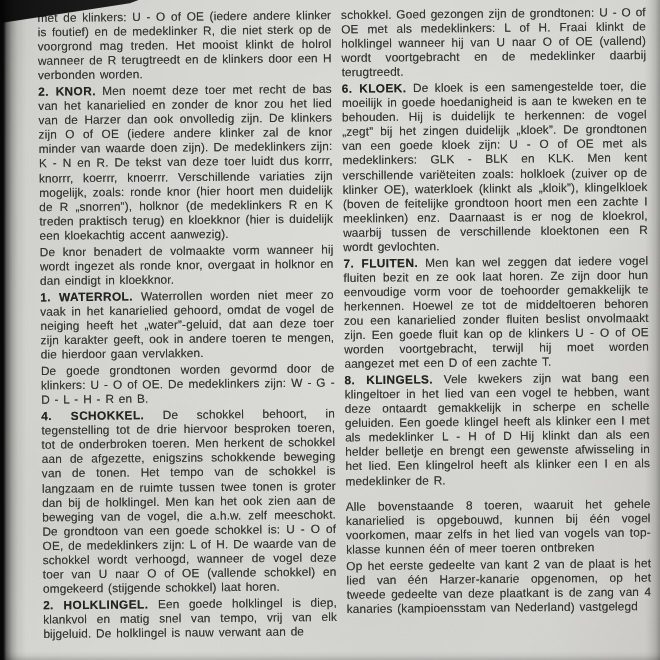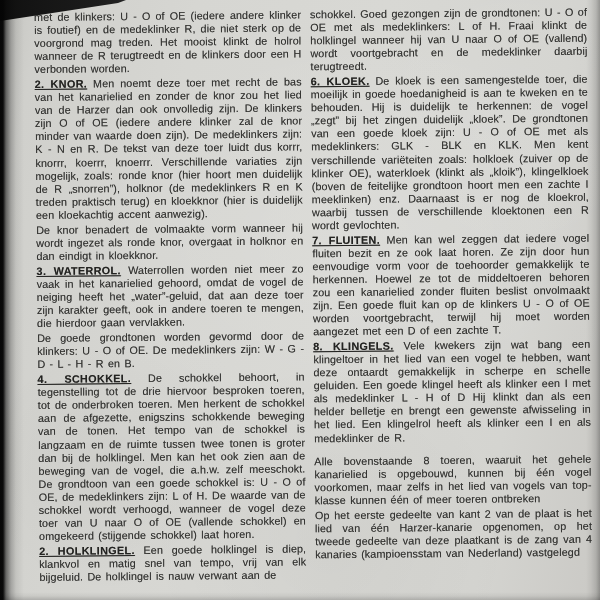--- a/index.html
+++ b/index.html
@@ -76,37 +76,36 @@
   }
   .col-left  { width: 267px; }
   .col-right { flex: 1; }
   .sheet-text p { margin: 0 0 2px 0; }
   .sheet-text p.sect { margin-top: 2px; }
   .sheet-text p.gap-top { margin-top: 10px; }
   .lead {
     font-weight: bold;
     color: #232321;
     letter-spacing: 0.35px;
-    text-decoration: underline;
   }
 </style>
 </head>
 <body>
 
 <div class="scan">
   <div class="paper"></div>
   <div class="grain"></div>
 
   <div class="sheet-text">
 
     <div class="col col-left">
       <p><span>met de klinkers: U - O of OE (iedere andere klinker is foutief) en de medeklinker R, die niet sterk op de voorgrond mag treden. Het mooist klinkt de holrol wanneer de R terugtreedt en de klinkers door een H verbonden worden.</span></p>
       <p class="sect"><span class="lead">2. KNOR.</span> <span>Men noemt deze toer met recht de bas van het kanarielied en zonder de knor zou het lied van de Harzer dan ook onvolledig zijn. De klinkers zijn O of OE (iedere andere klinker zal de knor minder van waarde doen zijn). De medeklinkers zijn: K - N en R. De tekst van deze toer luidt dus korrr, knorrr, koerrr, knoerrr. Verschillende variaties zijn mogelijk, zoals: ronde knor (hier hoort men duidelijk de R „snorren”), holknor (de medeklinkers R en K treden praktisch terug) en kloekknor (hier is duidelijk een kloekachtig accent aanwezig).</span></p>
       <p><span>De knor benadert de volmaakte vorm wanneer hij wordt ingezet als ronde knor, overgaat in holknor en dan eindigt in kloekknor.</span></p>
-      <p class="sect"><span class="lead">3. WATERROL.</span> <span>Waterrollen worden niet meer zo vaak in het kanarielied gehoord, omdat de vogel de neiging heeft het „water”-geluid, dat aan deze toer zijn karakter geeft, ook in andere toeren te mengen, die hierdoor gaan vervlakken.</span></p>
+      <p class="sect"><span class="lead">1. WATERROL.</span> <span>Waterrollen worden niet meer zo vaak in het kanarielied gehoord, omdat de vogel de neiging heeft het „water”-geluid, dat aan deze toer zijn karakter geeft, ook in andere toeren te mengen, die hierdoor gaan vervlakken.</span></p>
       <p><span>De goede grondtonen worden gevormd door de klinkers: U - O of OE. De medeklinkers zijn: W - G - D - L - H - R en B.</span></p>
       <p class="sect"><span class="lead">4. SCHOKKEL.</span> <span>De schokkel behoort, in tegenstelling tot de drie hiervoor besproken toeren, tot de onderbroken toeren. Men herkent de schokkel aan de afgezette, enigszins schokkende beweging van de tonen. Het tempo van de schokkel is langzaam en de ruimte tussen twee tonen is groter dan bij de holklingel. Men kan het ook zien aan de beweging van de vogel, die a.h.w. zelf meeschokt. De grondtoon van een goede schokkel is: U - O of OE, de medeklinkers zijn: L of H. De waarde van de schokkel wordt verhoogd, wanneer de vogel deze toer van U naar O of OE (vallende schokkel) en omgekeerd (stijgende schokkel) laat horen.</span></p>
       <p class="sect"><span class="lead">2. HOLKLINGEL.</span> <span>Een goede holklingel is diep, klankvol en matig snel van tempo, vrij van elk bijgeluid. De holklingel is nauw verwant aan de</span></p>
     </div>
 
     <div class="col col-right">
       <p><span>schokkel. Goed gezongen zijn de grondtonen: U - O of OE met als medeklinkers: L of H. Fraai klinkt de holklingel wanneer hij van U naar O of OE (vallend) wordt voortgebracht en de medeklinker daarbij terugtreedt.</span></p>
       <p class="sect"><span class="lead">6. KLOEK.</span> <span>De kloek is een samengestelde toer, die moeilijk in goede hoedanigheid is aan te kweken en te behouden. Hij is duidelijk te herkennen: de vogel „zegt” bij het zingen duidelijk „kloek”. De grondtonen van een goede kloek zijn: U - O of OE met als medeklinkers: GLK - BLK en KLK. Men kent verschillende variëteiten zoals: holkloek (zuiver op de klinker OE), waterkloek (klinkt als „kloik”), klingelkloek (boven de feitelijke grondtoon hoort men een zachte I meeklinken) enz. Daarnaast is er nog de kloekrol, waarbij tussen de verschillende kloektonen een R wordt gevlochten.</span></p>
       <p class="sect"><span class="lead">7. FLUITEN.</span> <span>Men kan wel zeggen dat iedere vogel fluiten bezit en ze ook laat horen. Ze zijn door hun eenvoudige vorm voor de toehoorder gemakkelijk te herkennen. Hoewel ze tot de middeltoeren behoren zou een kanarielied zonder fluiten beslist onvolmaakt zijn. Een goede fluit kan op de klinkers U - O of OE worden voortgebracht, terwijl hij moet worden aangezet met een D of een zachte T.</span></p>
       <p class="sect"><span class="lead">8. KLINGELS.</span> <span>Vele kwekers zijn wat bang een klingeltoer in het lied van een vogel te hebben, want deze ontaardt gemakkelijk in scherpe en schelle geluiden. Een goede klingel heeft als klinker een I met als medeklinker L - H of D Hij klinkt dan als een helder belletje en brengt een gewenste afwisseling in het lied. Een klingelrol heeft als klinker een I en als medeklinker de R.</span></p>

